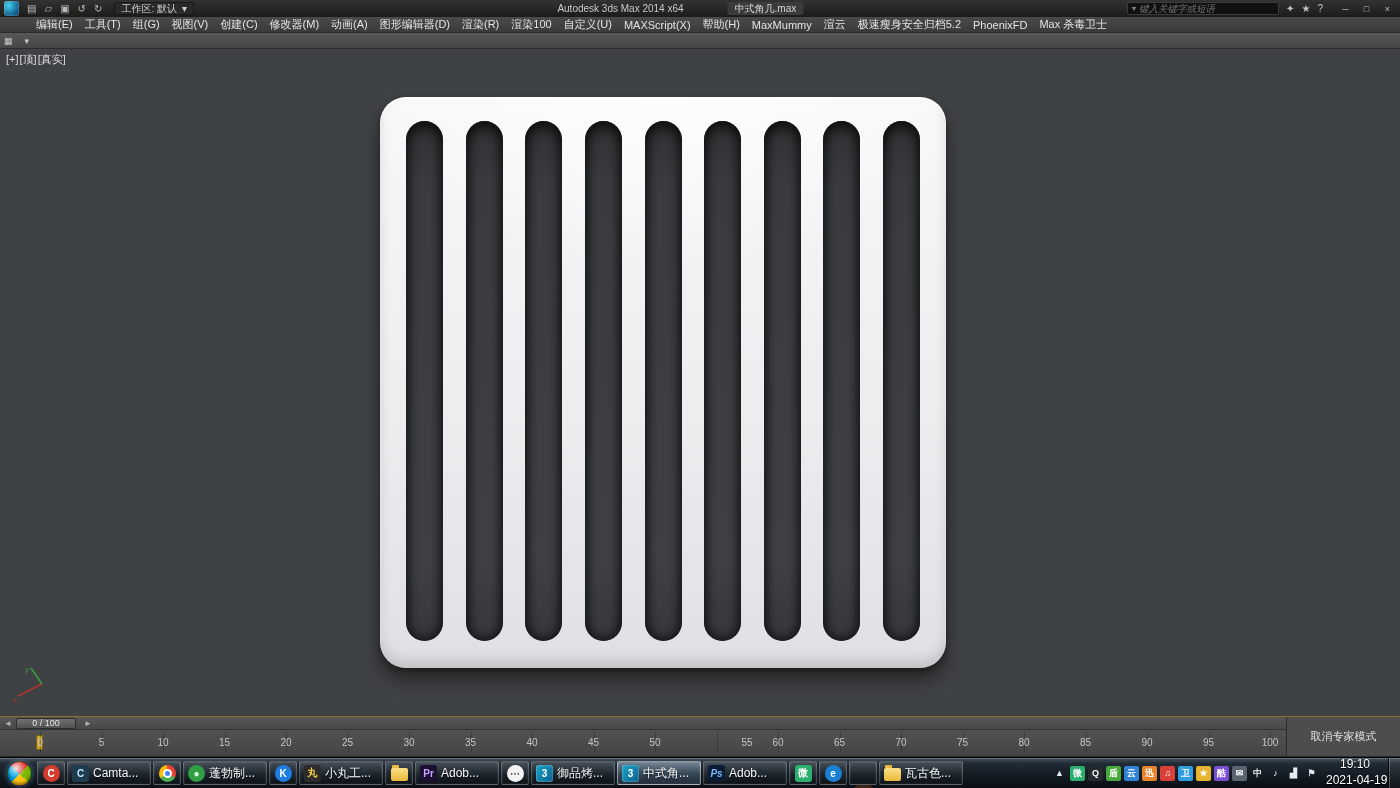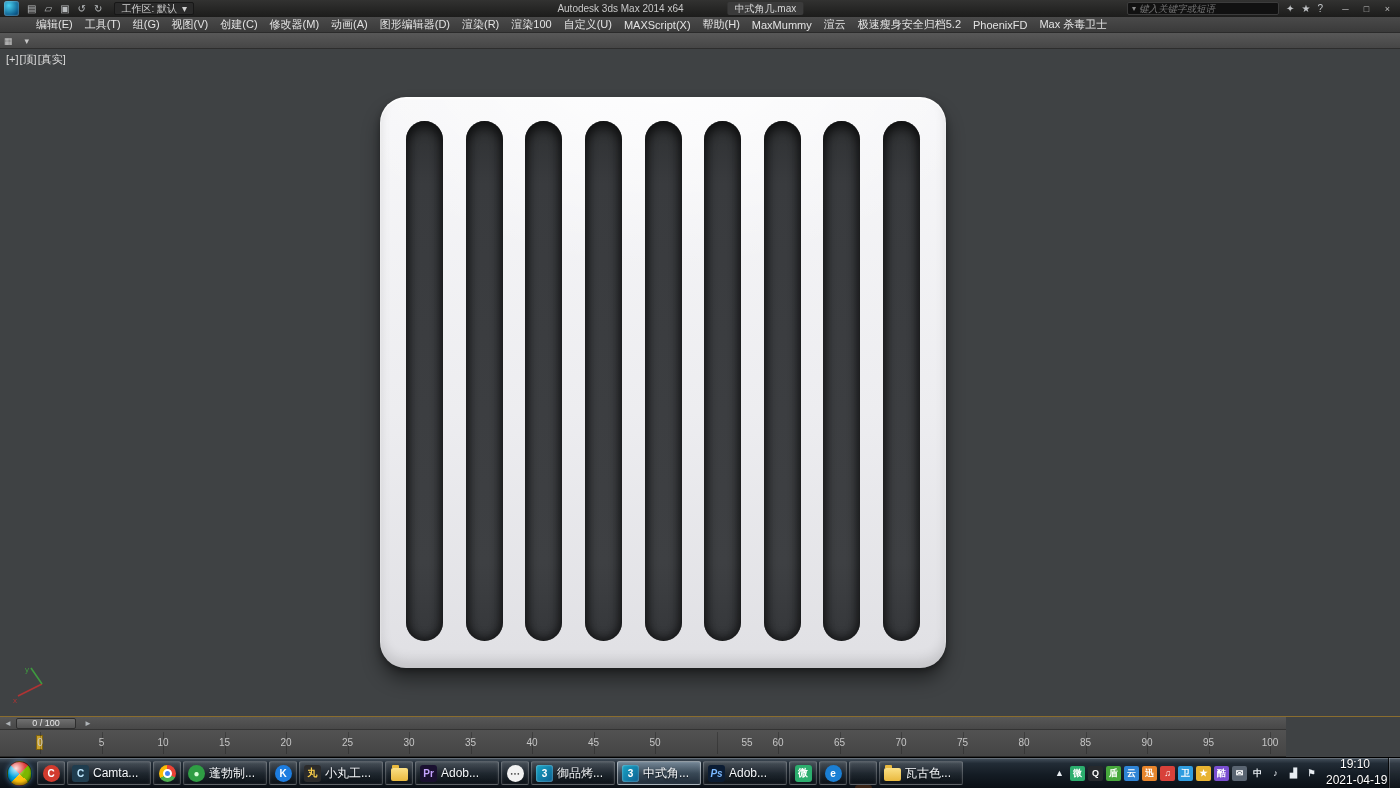--- a/index.html
+++ b/index.html
@@ -283,20 +283,23 @@
       <div class="tick-line" style="left: 1085.5px;"></div>
       <div class="tick-label" style="left: 1085.5px;">85</div>
       <div class="tick-line" style="left: 1147px;"></div>
       <div class="tick-label" style="left: 1147px;">90</div>
       <div class="tick-line" style="left: 1208.5px;"></div>
       <div class="tick-label" style="left: 1208.5px;">95</div>
       <div class="tick-line" style="left: 1270px;"></div>
       <div class="tick-label" style="left: 1270px;">100</div>
     </div>
 
+  <div class="expert">
+    <span class="expert-btn">取消专家模式</span>
+  </div>
 
   <div class="taskbar">
     <div class="start-orb"></div>
     <div class="tb-items">
         <div class="tb-item icon-only">
           <div class="app-ico " style="background: rgb(210, 59, 46); color: rgb(255, 255, 255); border-radius: 50%;">C</div>
         </div>
         <div class="tb-item labeled">
           <div class="app-ico " style="background: rgb(31, 61, 79); color: rgb(191, 233, 255);">C</div>
           <span class="tb-label">Camta...</span>

